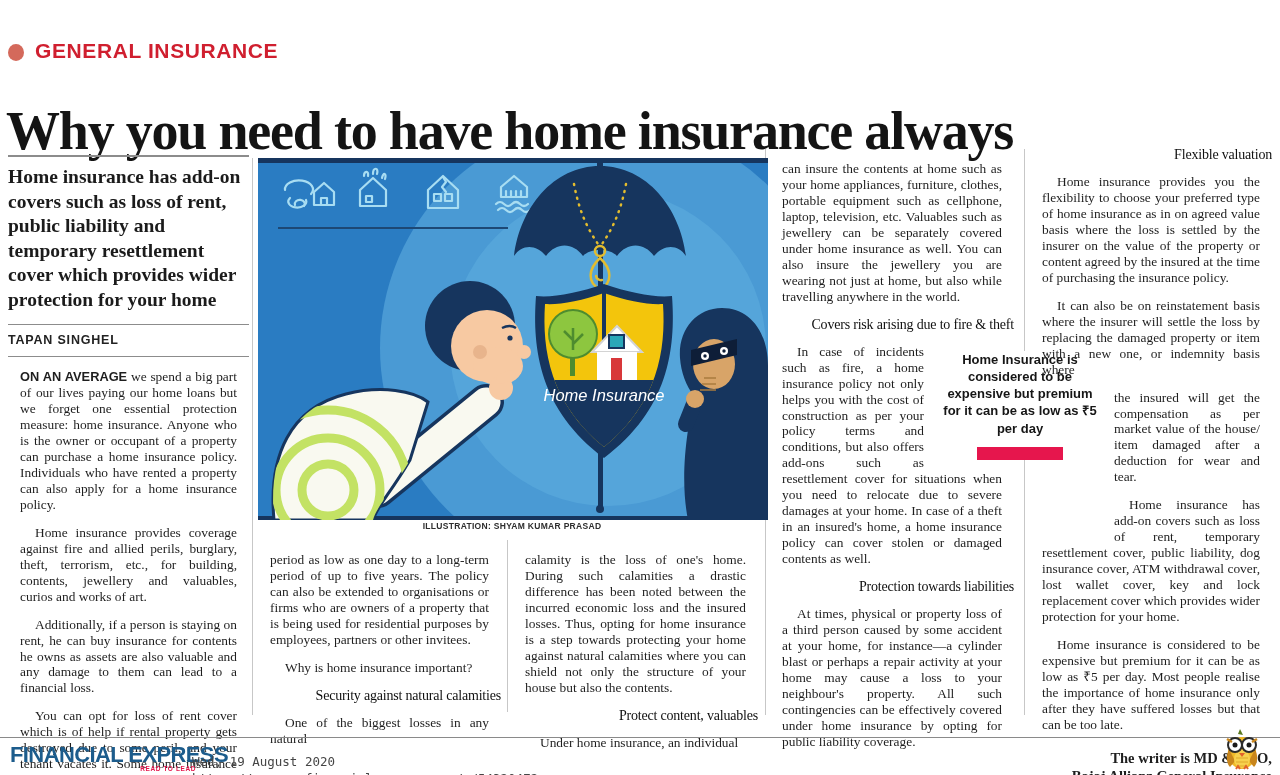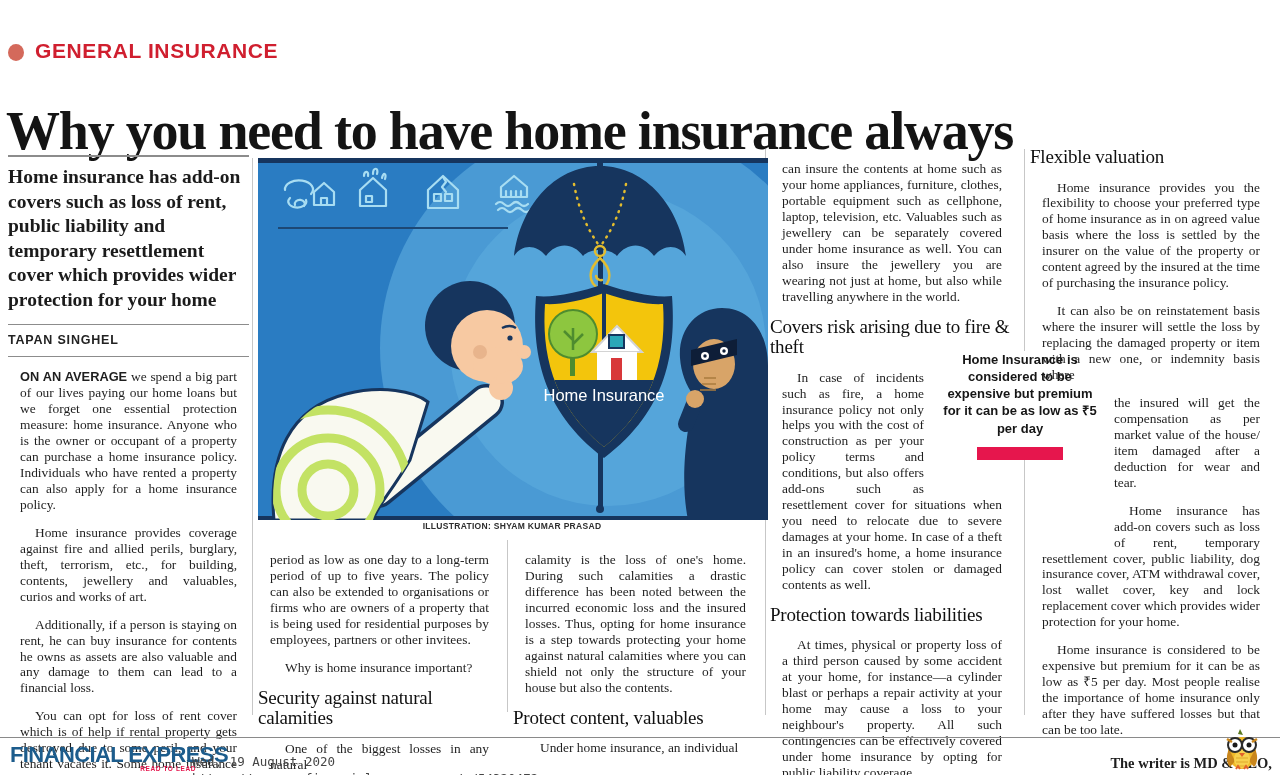--- a/index.html
+++ b/index.html
@@ -14,22 +14,22 @@
   .kicker { position:absolute; left:35px; top:39px;
     font-family:"Liberation Sans",sans-serif; font-weight:bold; font-size:21px;
     letter-spacing:.6px; color:var(--accent-red,#d01f2f); }
   .headline { position:absolute; left:6px; top:64px; width:1272px;
     font-weight:bold; font-size:54px; letter-spacing:-1.2px; color:#141414;
     white-space:nowrap; }
   
   .col { position:absolute; font-size:13.4px; line-height:1.19; text-align:justify; }
   .col p { margin:12px; }
   .indent { text-indent:15px; }
-  .subhead { font-size:19px; line-height:1.08; margin:9px 0 4px; font-weight:normal;
-    color:#101010; letter-spacing:-.2px; text-align:left; }
+  .subhead { font-size:14px; line-height:1.08; margin:9px 0 4px; font-weight:normal;
+    color:#101010; letter-spacing:-.2px; text-align:right; }
   .lead { font-family:"Liberation Sans",sans-serif; font-weight:bold; font-size:12.8px; }
   
   #col1 { left:8px; top:155px; width:241px; }
   .standfirst { border-top:2px solid #8c8c8c; border-bottom:1.5px solid #8c8c8c;
     padding:8px 0 12px; font-size:19.5px; font-weight:bold; line-height:1.26;
     color:#1b1b1b; text-align:left; }
   .byline { border-bottom:1.5px solid #8c8c8c; padding:8px 0;
     font-family:"Liberation Sans",sans-serif; font-weight:bold; font-size:12.5px;
     letter-spacing:.8px; color:#222; text-align:left; }
   #col1 .body { margin-top:10px; }
@@ -43,21 +43,21 @@
   .signoff { margin-top:16px; text-align:right; font-weight:bold;
     font-size:14.5px; line-height:1.3; }
   
   #pullquote { position:absolute; left:943px; top:351px; width:154px; background:#fff;
     font-family:"Liberation Sans",sans-serif; font-weight:bold; font-size:13px;
     line-height:1.32; text-align:center; color:#161616; }
   .pq-bar { width:86px; height:13px; background:var(--bar-red,#e6164d); margin:10px auto 0; }
   
   .vrule { position:absolute; width:1px; background:#c7c7c7; }
   
-  #illus { position:absolute; left:258px; top:158px; width:510px; height:362px; }
+  #illus { position:absolute; left:258px; top:158px; width:510px; height:362px;font-style:italic; }
   .illus-caption { position:absolute; left:258px; top:521px; width:508px; text-align:center;
     font-family:"Liberation Sans",sans-serif; font-weight:bold; font-size:8.5px;
     letter-spacing:.3px; color:#2e2e2e; }
   
   .footer-rule { position:absolute; left:0; top:737px; width:1280px; height:1px; background:#8a8a8a; }
   .fe-logo { position:absolute; left:10px; top:742px; font-family:"Liberation Sans",sans-serif;
     font-weight:bold; font-size:22px; letter-spacing:-.6px; color:var(--fe-blue,#1c5c8c); }
   .fe-tag { position:absolute; left:116px; top:765px; width:80px; text-align:right;
     font-family:"Liberation Sans",sans-serif; font-weight:bold; font-size:6.5px;
     letter-spacing:.6px; color:var(--bar-red,#d6252e); }

